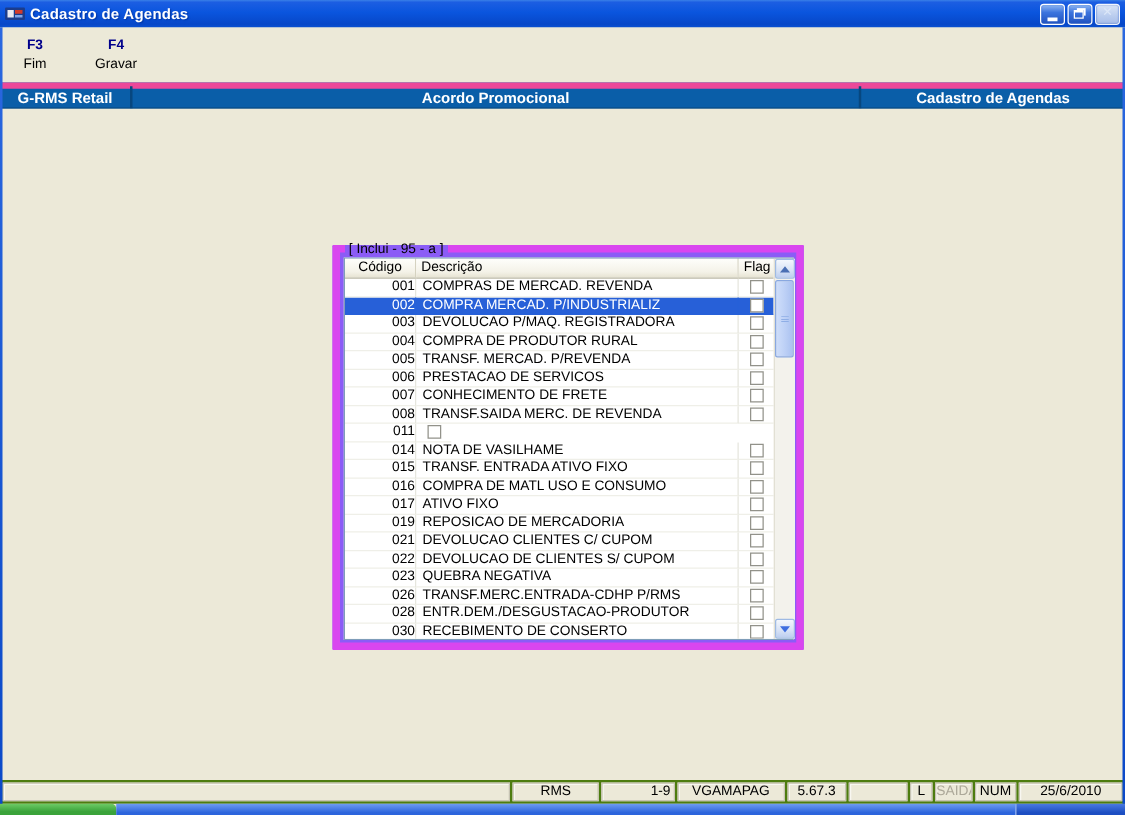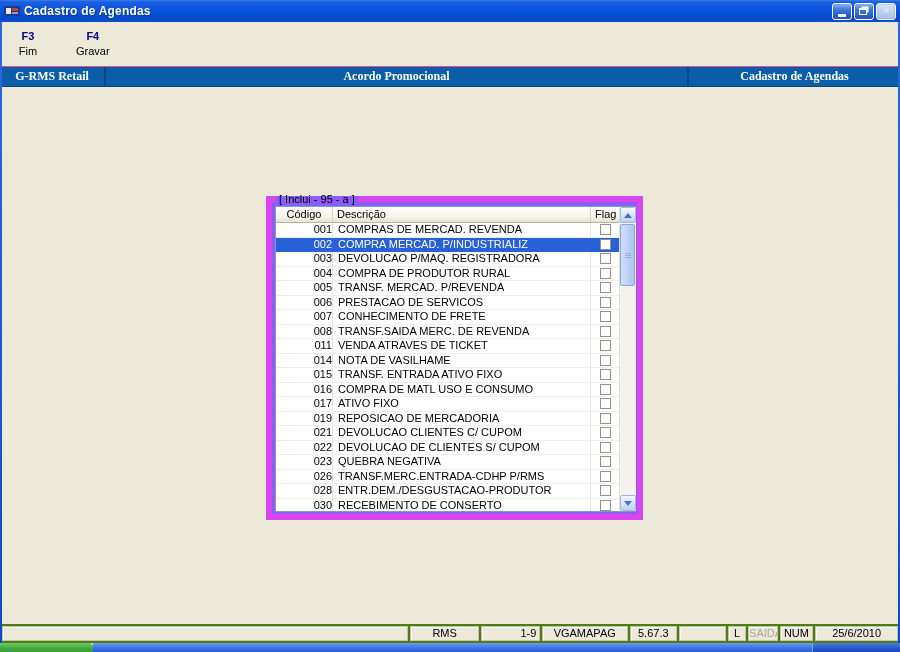--- a/index.html
+++ b/index.html
@@ -38,21 +38,21 @@
   
   .toolbar { position:absolute; left:2px; top:22px; width:896px; height:44px; background:#ECE9D8; display:flex; align-items:flex-start; padding:6px 0 0 8px; gap:24px; }
   .tool-btn { display:flex; flex-direction:column; align-items:center; padding:2px 6px; min-width:36px; cursor:default; }
   .tool-btn .fkey { color:#00008B; font-weight:bold; font-size:11px; margin-bottom:3px; }
   .tool-btn .flabel { color:#000; font-size:11px; }
 
   
   .bluebar {
     position:absolute; left:0; top:66px; width:900px; height:21px;
     background:var(--band-blue,#0A5EA8); display:flex; align-items:center;
-    border-top:1px solid #ec4899; border-bottom:1px solid #07467E;font-family:Liberation Serif, serif;
+    border-top:5px solid #ec4899; border-bottom:1px solid #07467E;
   }
   .bluebar .seg { color:#fff; font-weight:bold; font-size:12px; text-align:center; line-height:19px; }
   .seg-left { width:106px; border-right:2px solid #07477F; flex:0 0 auto; }
   .seg-center { flex:1 1 auto; border-right:2px solid #07477F; }
   .seg-right { width:211px; flex:0 0 auto; }
 
   
   .workspace { position:absolute; left:0; top:87px; width:900px; height:537px; background:#ECE9D8; }
 
   fieldset.groupbox {
@@ -222,21 +222,20 @@
   </div>
               <div class="grid-row">
     <div class="gc code">008</div>
     <div class="gc desc">TRANSF.SAIDA MERC. DE REVENDA</div>
     <div class="gc flag">
                   <span class="checkbox"></span>
                 </div>
   </div>
               <div class="grid-row">
     <div class="gc code">011</div>
-    <div class="gc desc">VENDA ATRAVES DE TICKET</div>
     <div class="gc flag">
                   <span class="checkbox"></span>
                 </div>
   </div>
               <div class="grid-row">
     <div class="gc code">014</div>
     <div class="gc desc">NOTA DE VASILHAME</div>
     <div class="gc flag">
                   <span class="checkbox"></span>
                 </div>

